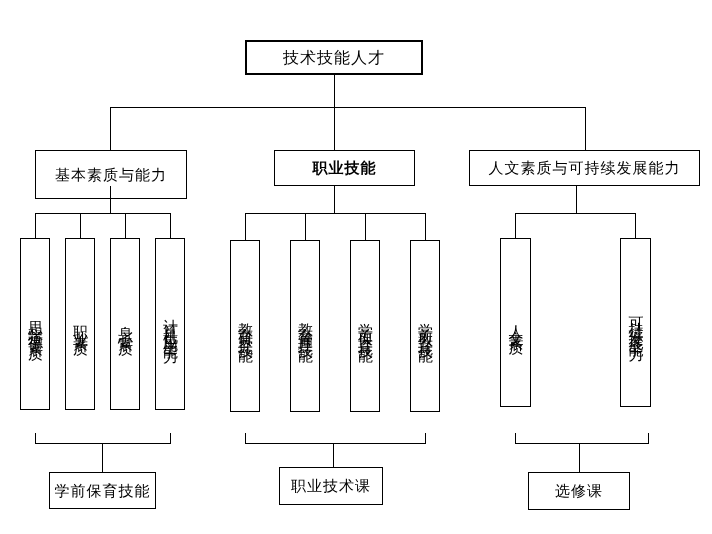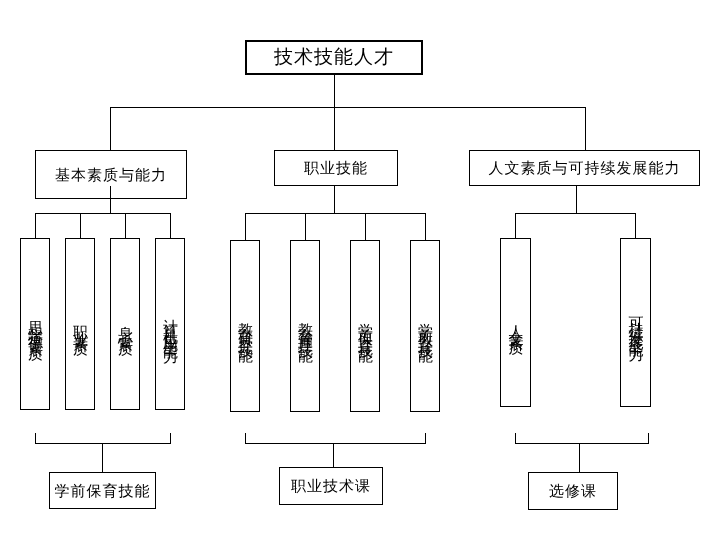--- a/index.html
+++ b/index.html
@@ -15,21 +15,21 @@
     position:absolute;
     border:1px solid #000;
     background:#fff;
     box-sizing:border-box;
     display:flex;align-items:center;justify-content:center;
     text-align:center;
     font-size:15px;
     letter-spacing:1px;
     line-height:1.2;
   }
-  .box.root{border-width:2px;font-size:19px;}
+  .box.root{border-width:2px;font-size:16px;}
   .vbox{
     position:absolute;
     border:1px solid #000;
     background:#fff;
     box-sizing:border-box;
     display:flex;align-items:center;justify-content:center;
   }
   .vbox .vtext{
     writing-mode:vertical-rl;
     text-orientation:upright;
@@ -53,21 +53,21 @@
 
   <div class="vline" style="left:334px;top:75px;height:32px;"></div>
   <div class="hline" style="left:110px;top:107px;width:476px;"></div>
   <div class="vline" style="left:110px;top:107px;height:43px;"></div>
   <div class="vline" style="left:334px;top:107px;height:43px;"></div>
   <div class="vline" style="left:585px;top:107px;height:43px;"></div>
 
   <div class="box" style="left:35px;top:150px;width:152px;height:49px;">
     <span>基本素质与能力</span>
   </div>
-  <div class="box" style="left:274px;top:150px;width:124px;height:36px;">
+  <div class="box" style="left:274px;top:150px;width:141px;height:36px;font-weight:bold;">
     <span>职业技能</span>
   </div>
   <div class="box" style="left:469px;top:150px;width:231px;height:36px;">
     <span>人文素质与可持续发展能力</span>
   </div>
 
   <div class="vline" style="left:110px;top:186px;height:27px;"></div>
   <div class="hline" style="left:35px;top:213px;width:136px;"></div>
   <div class="vline" style="left:35px;top:213px;height:25px;"></div>
   <div class="vline" style="left:80px;top:213px;height:25px;"></div>
@@ -133,17 +133,17 @@
   <div class="vline" style="left:648px;top:433px;height:10px;"></div>
   <div class="hline" style="left:515px;top:443px;width:134px;"></div>
   <div class="vline" style="left:579px;top:443px;height:29px;"></div>
 
   <div class="box" style="left:49px;top:472px;width:107px;height:37px;">
     <span>学前保育技能</span>
   </div>
   <div class="box" style="left:279px;top:467px;width:104px;height:38px;">
     <span>职业技术课</span>
   </div>
-  <div class="box" style="left:528px;top:472px;width:90px;height:38px;">
+  <div class="box" style="left:528px;top:472px;width:102px;height:38px;">
     <span>选修课</span>
   </div>
 
 </div>
 
 </body></html>

